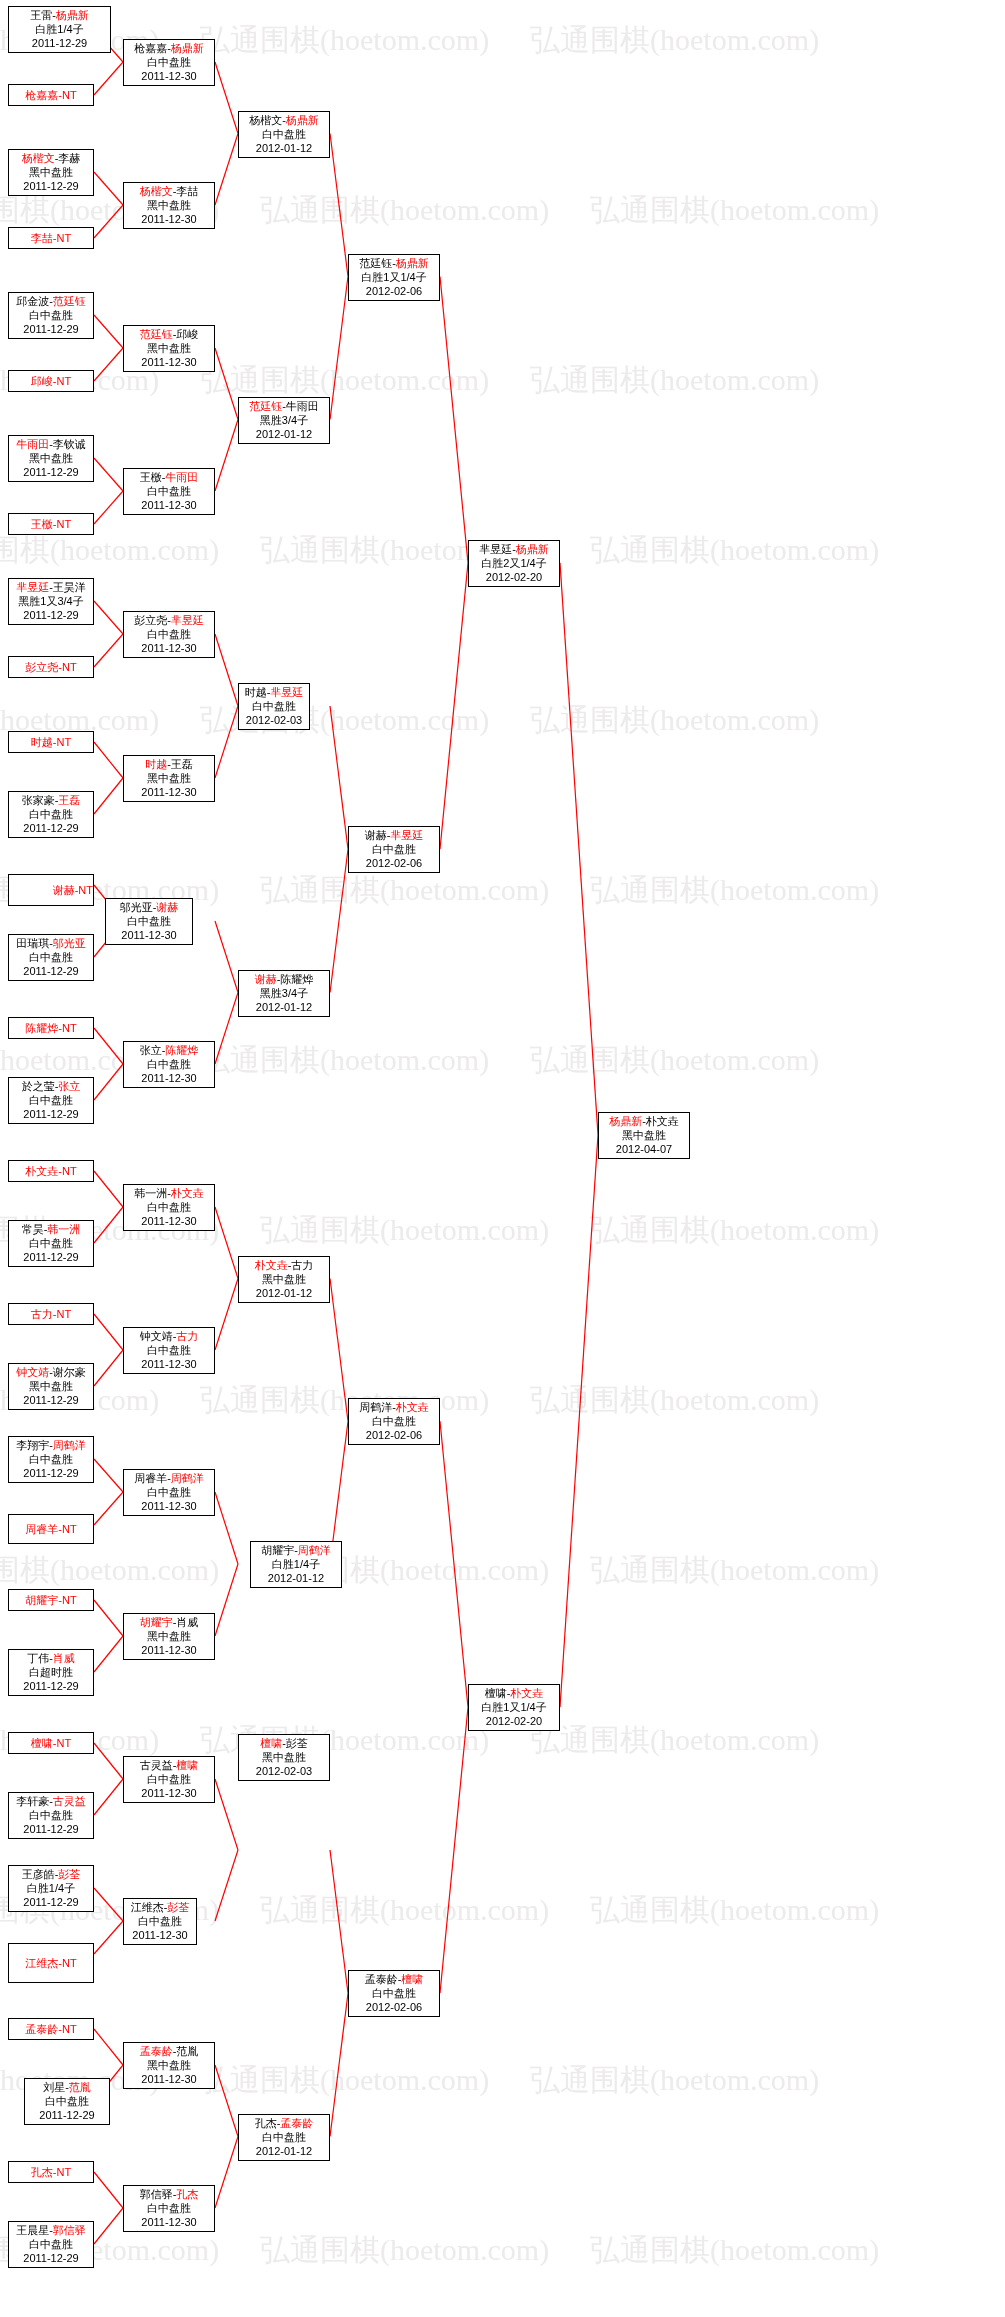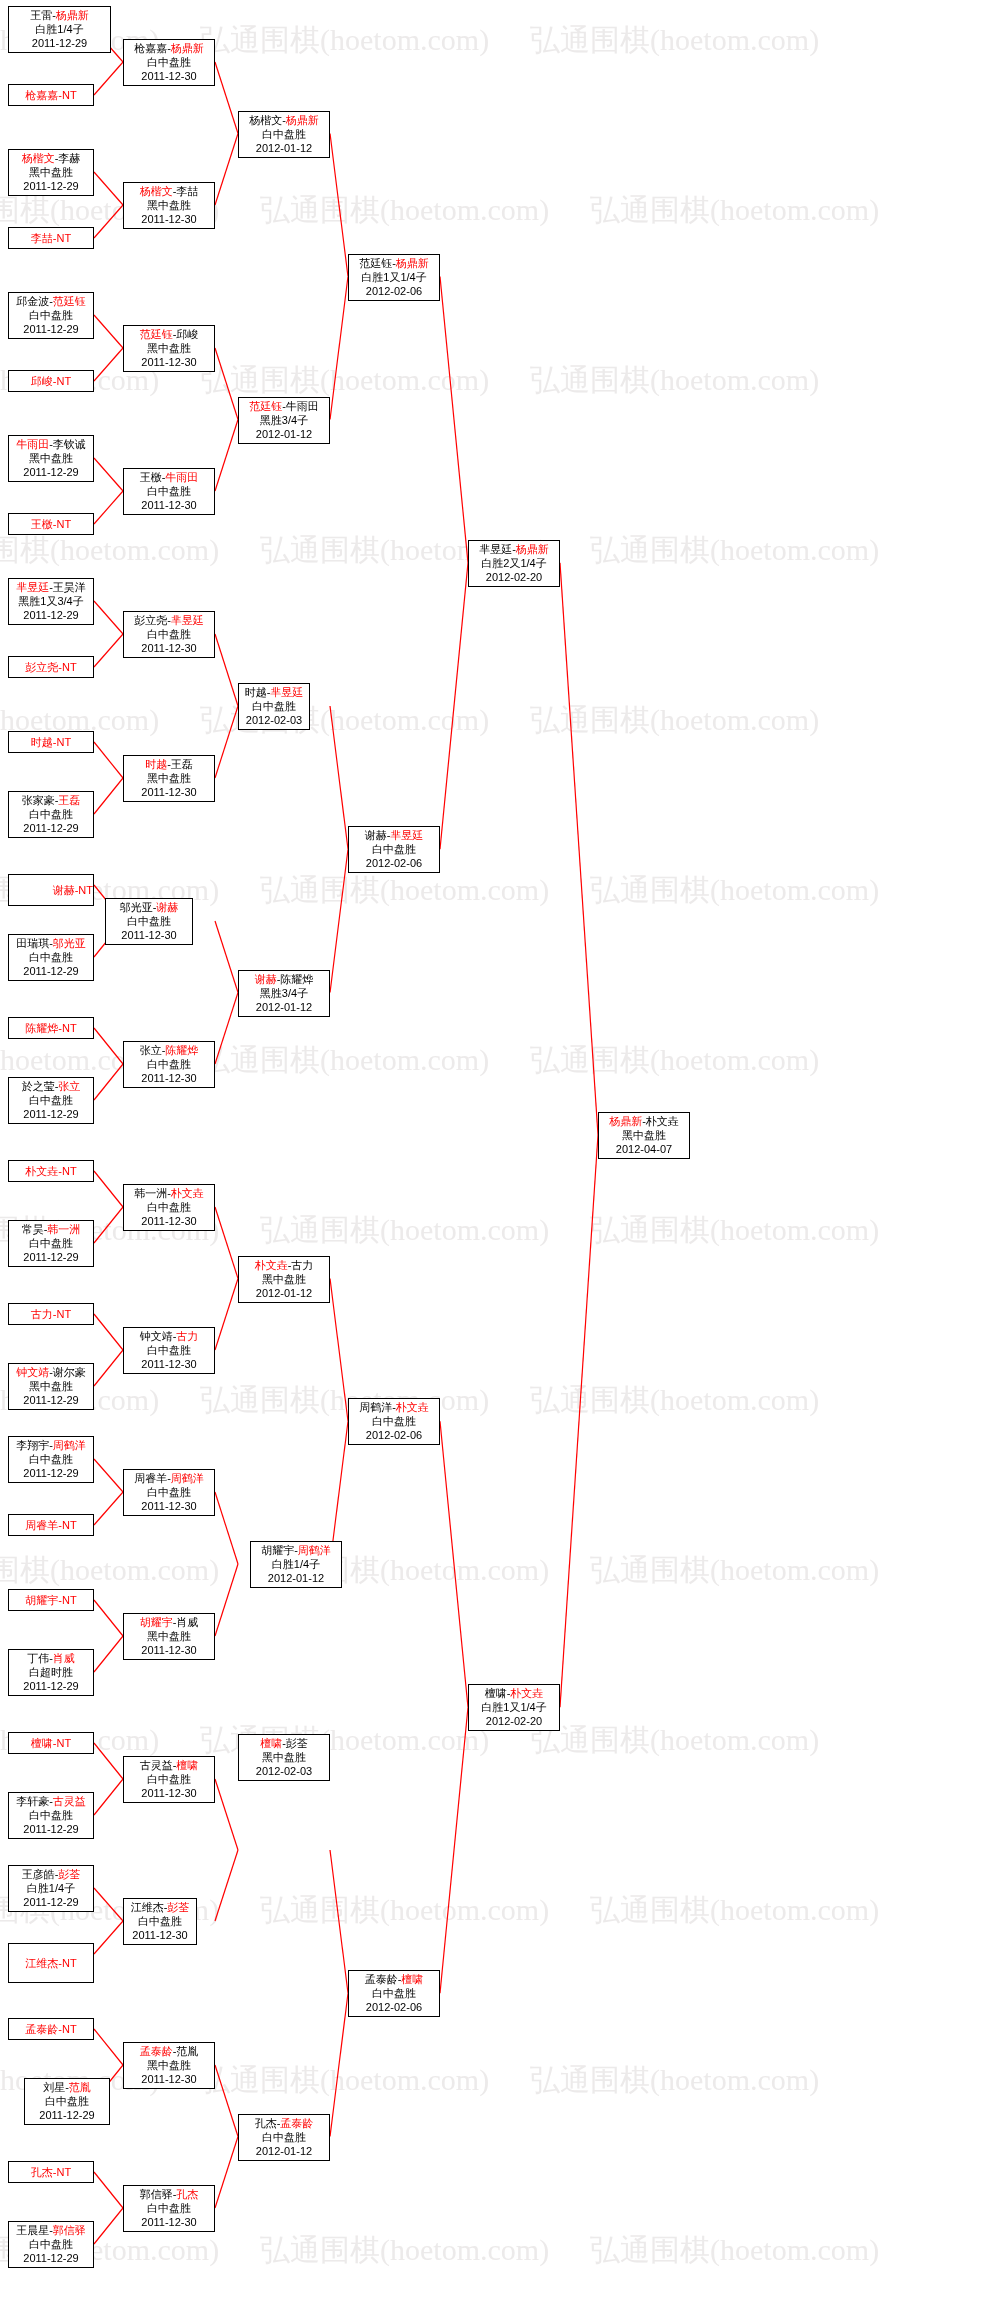--- a/index.html
+++ b/index.html
@@ -242,21 +242,21 @@
     <div class="node" style="left: 8px; top: 1363px; width: 86px;">
       <span class="ln"><span class="r">钟文靖</span><span>-</span><span>谢尔豪</span></span>
       <span class="ln">黑中盘胜</span>
       <span class="ln">2011-12-29</span>
     </div>
     <div class="node" style="left: 8px; top: 1436px; width: 86px;">
       <span class="ln"><span>李翔宇</span><span>-</span><span class="r">周鹤洋</span></span>
       <span class="ln">白中盘胜</span>
       <span class="ln">2011-12-29</span>
     </div>
-    <div class="seed" style="left: 8px; top: 1514px; width: 86px; height: 22px;">
+    <div class="seed" style="left: 8px; top: 1514px; width: 86px; height: 30px;">
       <span>周睿羊-NT</span>
     </div>
     <div class="seed" style="left: 8px; top: 1589px; width: 86px; height: 22px;">
       <span>胡耀宇-NT</span>
     </div>
     <div class="node" style="left: 8px; top: 1649px; width: 86px;">
       <span class="ln"><span>丁伟</span><span>-</span><span class="r">肖威</span></span>
       <span class="ln">白超时胜</span>
       <span class="ln">2011-12-29</span>
     </div>

